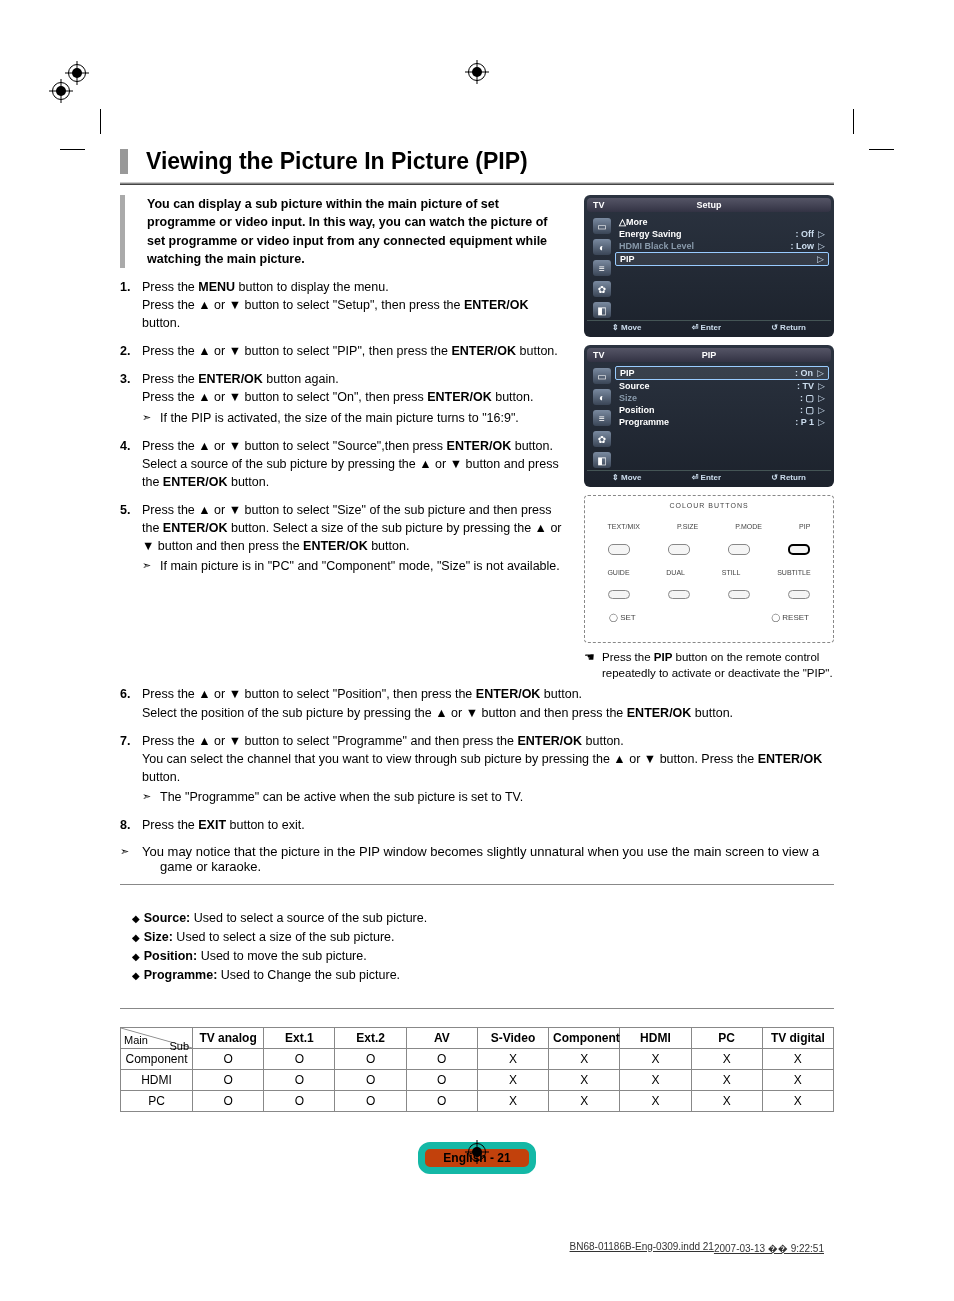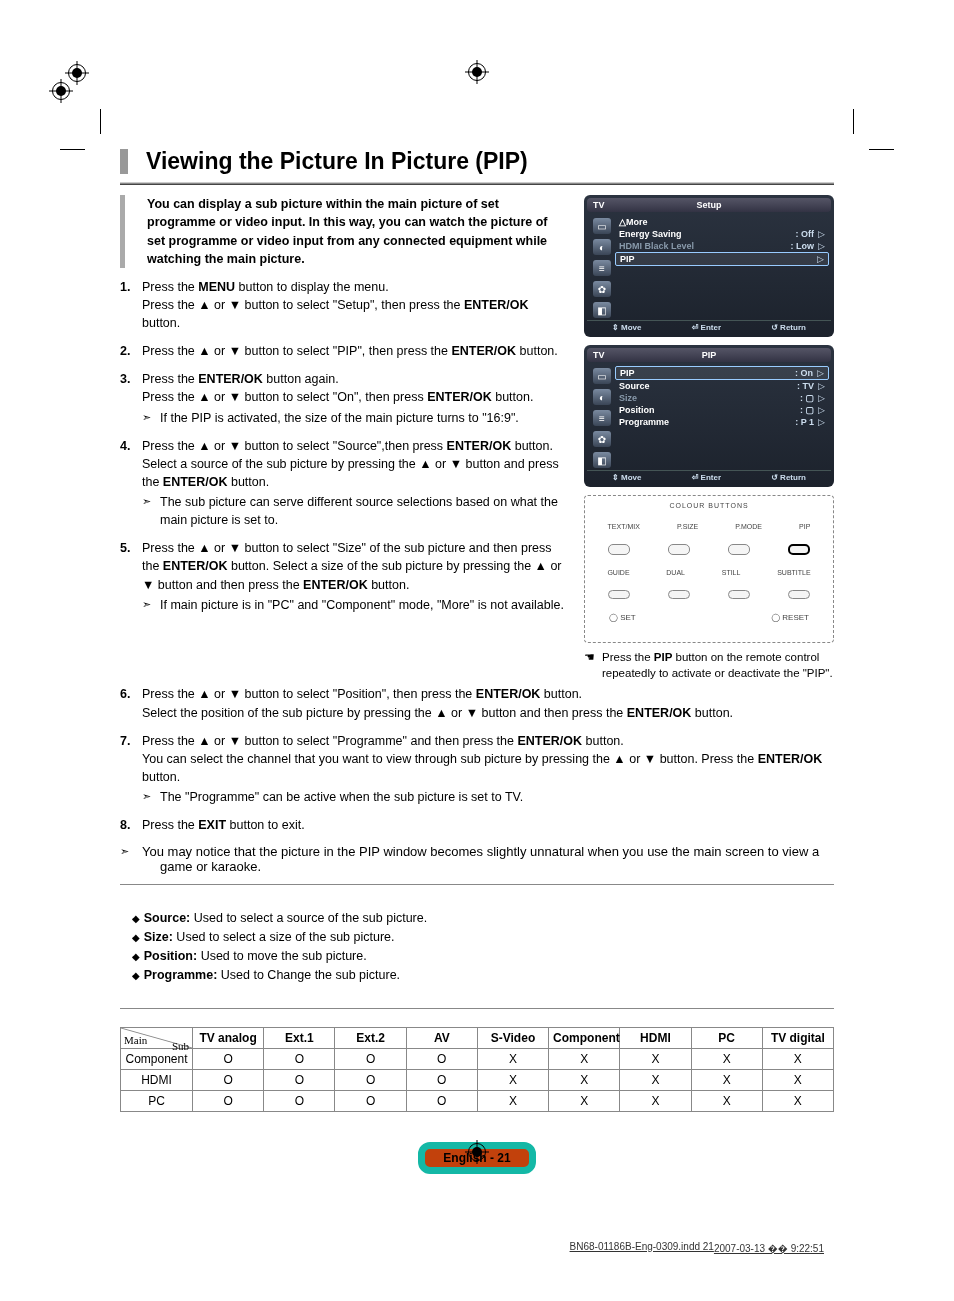--- a/index.html
+++ b/index.html
@@ -188,22 +188,22 @@
   <h1 class="title">Viewing the Picture In Picture (PIP)</h1>
   <div class="title-rule"></div>
 
   <div class="columns">
     <div class="left-col">
       <p class="intro">You can display a sub picture within the main picture of set programme or video input. In this way, you can watch the picture of set programme or video input from any connected equipment while watching the main picture.</p>
       <ol class="steps" id="steps-left">
           <li><span class="num">1.</span><span>Press the <b>MENU</b> button to display the menu.<br>Press the ▲ or ▼ button to select "Setup", then press the <b>ENTER/OK</b> button.</span></li>
           <li><span class="num">2.</span><span>Press the ▲ or ▼ button to select "PIP", then press the <b>ENTER/OK</b> button.</span></li>
           <li><span class="num">3.</span><span>Press the <b>ENTER/OK</b> button again.<br>Press the ▲ or ▼ button to select "On", then press <b>ENTER/OK</b> button.</span><div class="sub-note">If the PIP is activated, the size of the main picture turns to "16:9".</div></li>
-          <li><span class="num">4.</span><span>Press the ▲ or ▼ button to select "Source",then press <b>ENTER/OK</b> button. Select a source of the sub picture by pressing the ▲ or ▼ button and press the <b>ENTER/OK</b> button.</span><div class="sub-note">The sub picture can serve different source selections based on what the main picture is set to.</div></li>
-          <li><span class="num">5.</span><span>Press the ▲ or ▼ button to select "Size" of the sub picture and then press the <b>ENTER/OK</b> button. Select a size of the sub picture by pressing the ▲ or ▼ button and then press the <b>ENTER/OK</b> button.</span><div class="sub-note">If main picture is in "PC" and "Component" mode, "More" is not available.</div></li>
+          <li><span class="num">4.</span><span>Press the ▲ or ▼ button to select "Source",then press <b>ENTER/OK</b> button. Select a source of the sub picture by pressing the ▲ or ▼ button and press the <b>ENTER/OK</b> button.</span></li>
+          <li><span class="num">5.</span><span>Press the ▲ or ▼ button to select "Size" of the sub picture and then press the <b>ENTER/OK</b> button. Select a size of the sub picture by pressing the ▲ or ▼ button and then press the <b>ENTER/OK</b> button.</span><div class="sub-note">If main picture is in "PC" and "Component" mode, "Size" is not available.</div></li>
         </ol>
     </div>
 
     <div class="right-col">
 
       <div class="osd">
         <div class="titlebar"><span class="tv-tag">TV</span><span>Setup</span></div>
         <div class="body">
           <div class="icons-col">
             <div class="ic">▭</div>
@@ -348,21 +348,21 @@
       <div class="row"><span class="diamond">◆</span><b>Source:</b> Used to select a source of the sub picture.</div>
       <div class="row"><span class="diamond">◆</span><b>Size:</b> Used to select a size of the sub picture.</div>
       <div class="row"><span class="diamond">◆</span><b>Position:</b> Used to move the sub picture.</div>
       <div class="row"><span class="diamond">◆</span><b>Programme:</b> Used to Change the sub picture.</div>
     </div>
 
 
   <table class="compat">
     <thead>
         <tr id="thead-row">
-          <th class="corner" style="width: 72px; font-family: Liberation Serif, serif;">
+          <th class="corner" style="width: 72px;">
             <svg preserveAspectRatio="none" viewBox="0 0 10 10">
               <line x1="0" y1="0" x2="10" y2="10" stroke="#888" stroke-width="0.3"></line>
             </svg>
             <span class="main">Main</span>
             <span class="sub">Sub</span>
           </th>
           <th>TV analog</th>
           <th>Ext.1</th>
           <th>Ext.2</th>
           <th>AV</th>

